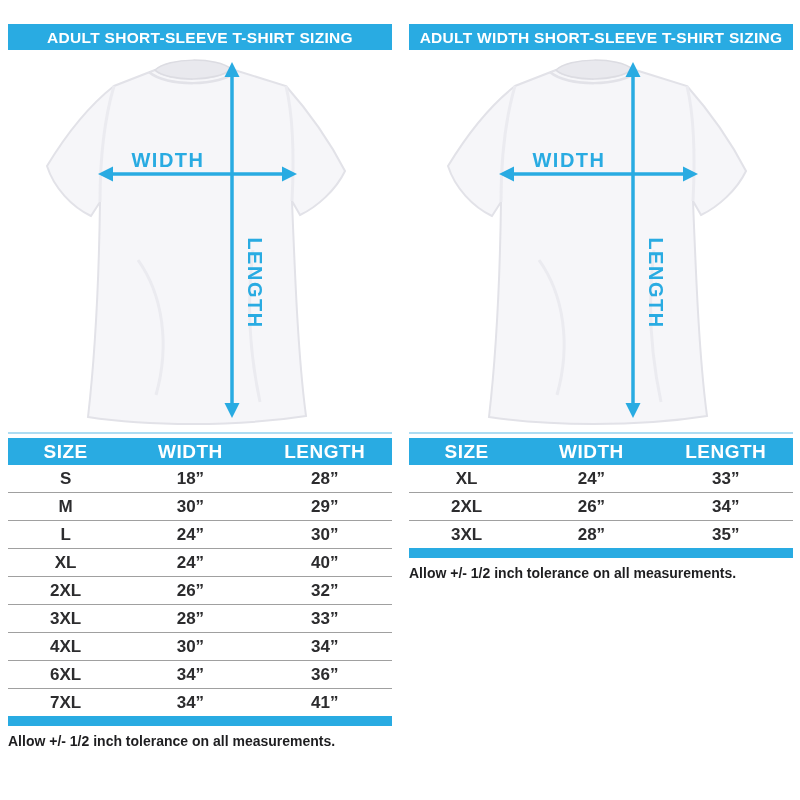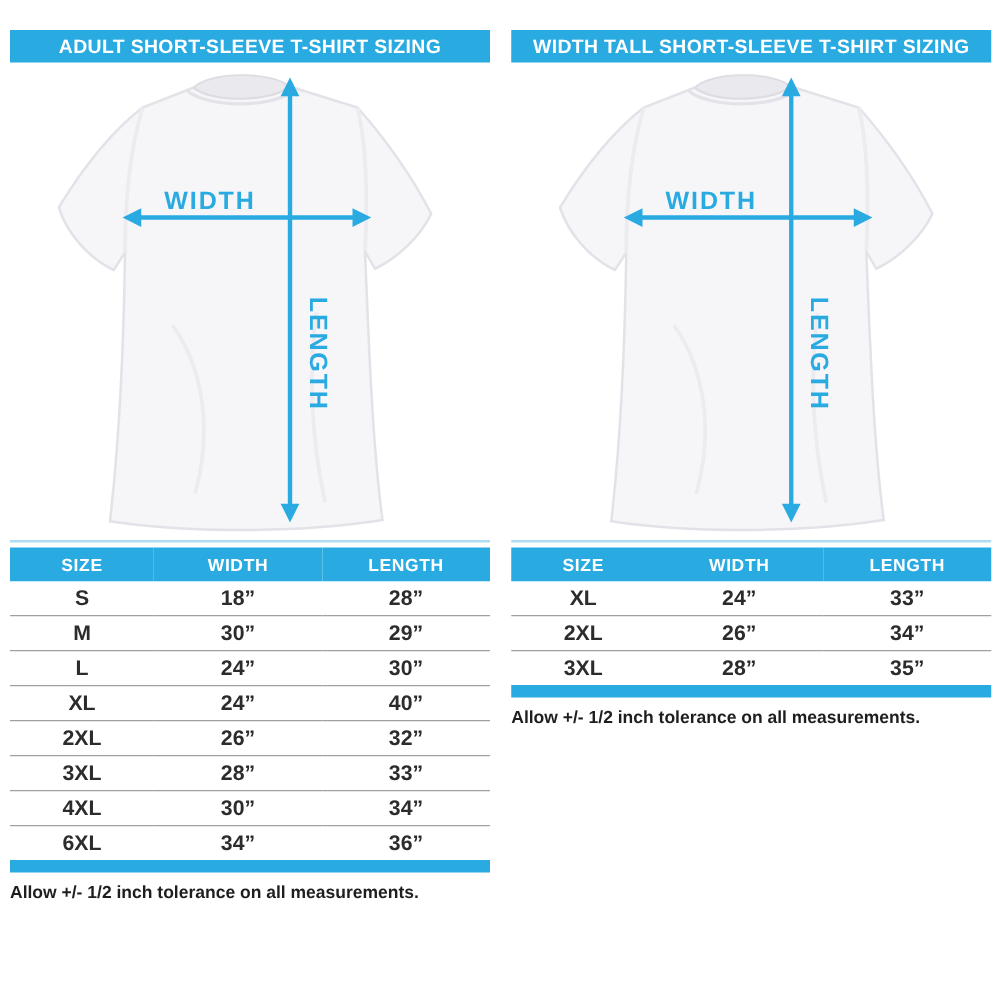--- a/index.html
+++ b/index.html
@@ -19,21 +19,21 @@
   .dim-line{stroke:#29ABE2;stroke-width:3.5;}
   .dim-head{fill:#29ABE2;}
   .dim-label{font-family:"Liberation Sans",sans-serif;font-size:20px;font-weight:bold;
     fill:#29ABE2;letter-spacing:1.5px;}
   .rule{height:2px;background:#aedcf2;margin-bottom:4px;}
   table{width:100%;border-collapse:collapse;table-layout:fixed;}
   th:nth-child(1),td:nth-child(1){width:30%;}
   th:nth-child(2),td:nth-child(2){width:35%;}
   th:nth-child(3),td:nth-child(3){width:35%;}
   thead th{
-    background:#29ABE2;color:#ffffff;font-size:14px;font-weight:bold;
+    background:#29ABE2;color:#ffffff;font-size:19px;font-weight:bold;
     height:27px;letter-spacing:.5px;text-align:center;padding:0;
   }
   tbody td{
     text-align:center;font-size:17px;font-weight:bold;color:#2c2c2e;
     height:27px;padding:0;
   }
   tbody tr + tr td{border-top:1.5px solid #a0a0a0;}
   .bar{height:10px;background:#29ABE2;}
   .tolerance{
     margin:7px 0 0 0;font-size:14px;font-weight:bold;color:#1e1e20;
@@ -121,29 +121,34 @@
           <tr>
             <td>4XL</td>
             <td>30”</td>
             <td>34”</td>
           </tr>
           <tr>
             <td>6XL</td>
             <td>34”</td>
             <td>36”</td>
           </tr>
+          <tr>
+            <td>7XL</td>
+            <td>34”</td>
+            <td>41”</td>
+          </tr>
         </tbody>
     </table>
 
     <div class="bar"></div>
     <p class="tolerance">Allow +/- 1/2 inch tolerance on all measurements.</p>
   </section>
 
   <section class="panel">
-    <header class="banner">WIDTH TALL SHORT-SLEEVE T-SHIRT SIZING</header>
+    <header class="banner">ADULT WIDTH SHORT-SLEEVE T-SHIRT SIZING</header>
 
     <div class="figure">
       <svg viewBox="0 0 384 382">
         <path class="shirt-body" d="M 147 20 C 160 32 210 32 223 19 L 278 36
              C 301 62 322 92 337 121 C 328 140 309 157 292 165 L 284 151
              C 287 226 290 306 298 366 C 228 377 138 376 80 367
              C 87 306 91 226 92 152 L 83 166
              C 64 157 46 138 39 116 C 56 88 78 58 106 36 Z"></path>
         <path class="shirt-line" d="M 106 36 C 96 70 92 112 92 152"></path>
         <path class="shirt-line" d="M 278 36 C 286 70 286 112 284 151"></path>

